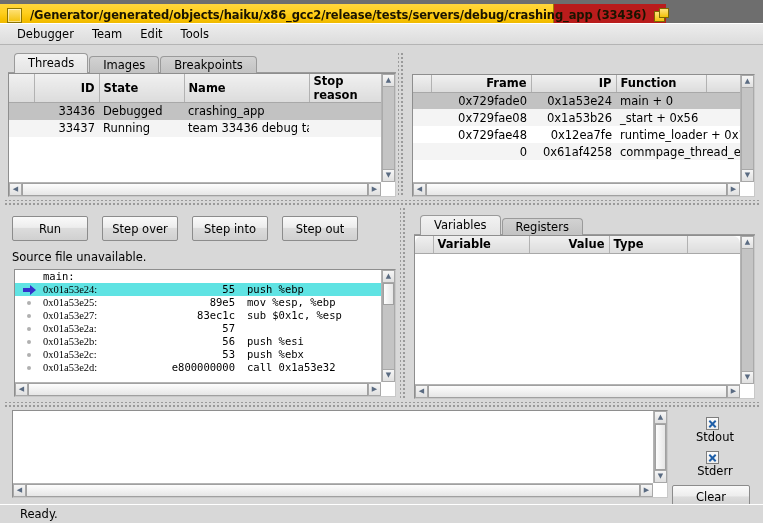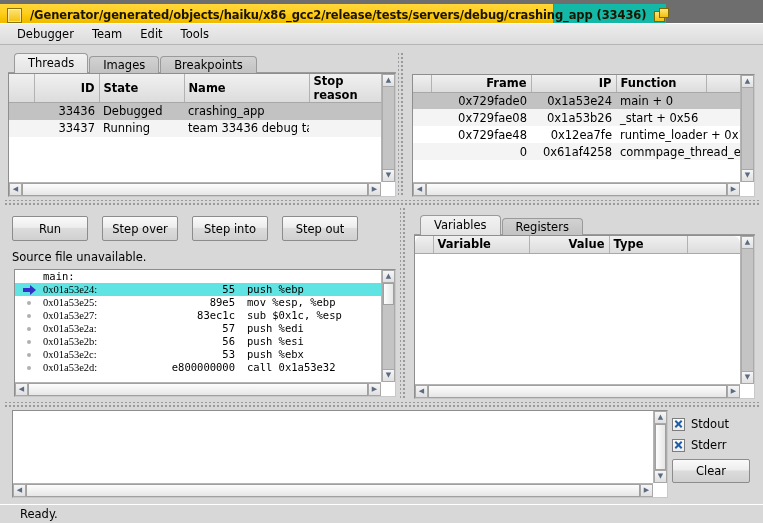--- a/index.html
+++ b/index.html
@@ -12,21 +12,21 @@
     font-size: 11px;
     color: #000;
     overflow: hidden;
     position: relative;
   }
 
   
   #titlebar-strip {
     position: absolute; left: 0; top: 4px;
     width: 666px; height: 23px;
-    background: #14b8a6;
+    background: #b91c1c;
   }
   #window-tab {
     position: absolute; left: 0; top: 0;
     height: 23px;
     background: linear-gradient(to bottom, #ffd63c 0%, #ffcf1e 40%, #f7c000 70%, #e8b400 100%);
     border-right: 1px solid #9a8200;
     border-bottom: 1px solid #b99500;
     display: flex; align-items: center;
     padding: 0 6px 0 7px;
     box-sizing: border-box;
@@ -273,20 +273,21 @@
     font-size: 10.5px;
     height: 13px; line-height: 13px;
     padding-left: 28px;
     white-space: pre;
   }
 
   
   .cb-row {
     display: flex; align-items: center;
     margin-bottom: 7px;
+    flex-direction: column;
   }
   .cb-box {
     width: 13px; height: 13px;
     background: linear-gradient(to bottom, #fbfbfb, #ededed);
     border: 1px solid #7d7d7d;
     box-sizing: border-box;
     position: relative;
     flex: 0 0 13px;
   }
   .cb-box.checked::before,
@@ -498,21 +499,20 @@
         <span class="dis-mark"><span class="dis-dot"></span></span>
         <span class="dis-addr">0x01a53e27:</span>
         <span class="dis-bytes">83ec1c</span>
         <span class="dis-text">sub $0x1c, %esp</span>
       </div>
 
       <div class="dis-row">
         <span class="dis-mark"><span class="dis-dot"></span></span>
         <span class="dis-addr">0x01a53e2a:</span>
         <span class="dis-bytes">57</span>
-        <span class="dis-text">push %edi</span>
       </div>
 
       <div class="dis-row">
         <span class="dis-mark"><span class="dis-dot"></span></span>
         <span class="dis-addr">0x01a53e2b:</span>
         <span class="dis-bytes">56</span>
         <span class="dis-text">push %esi</span>
       </div>
 
       <div class="dis-row">

